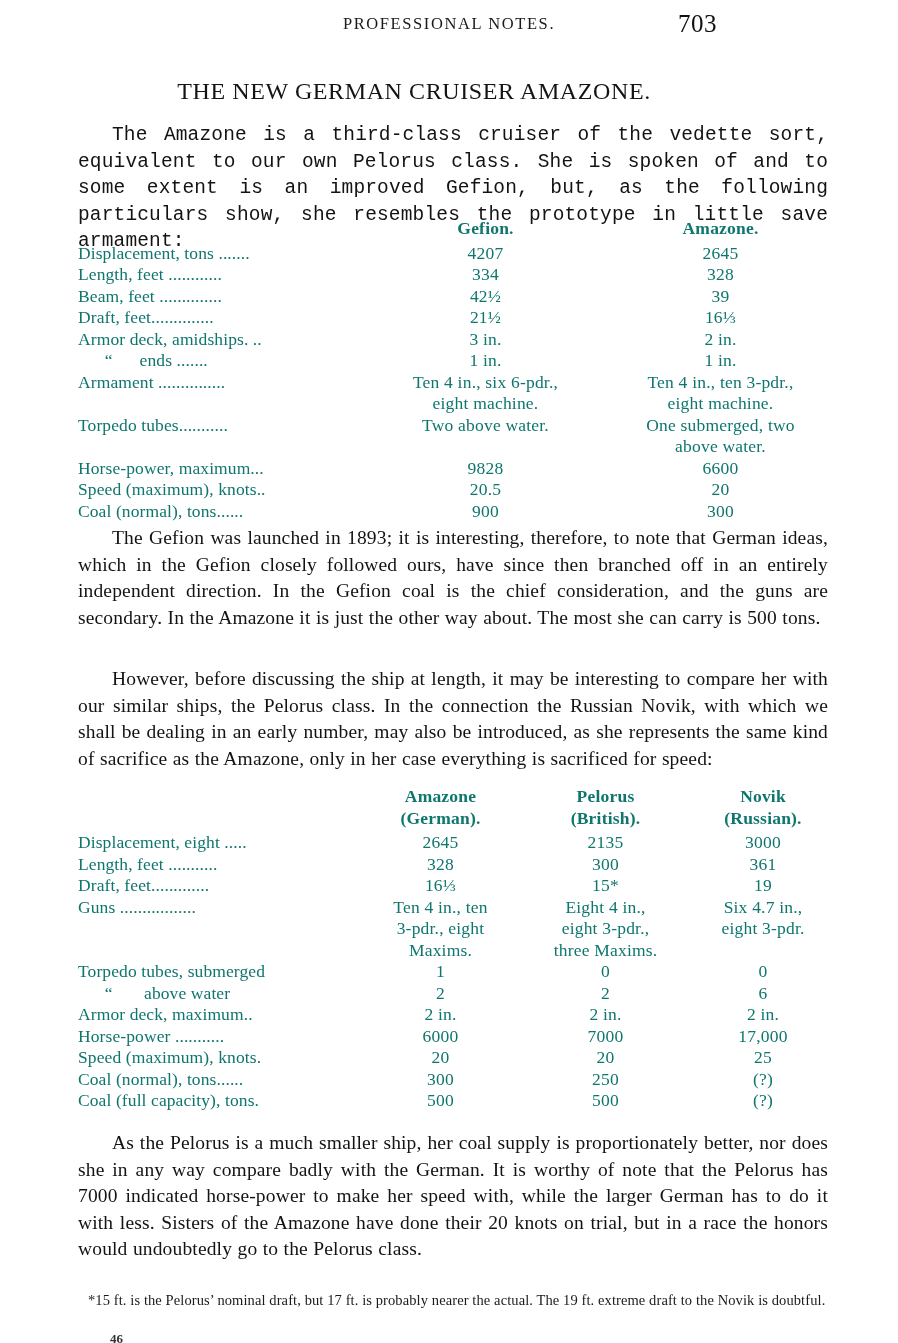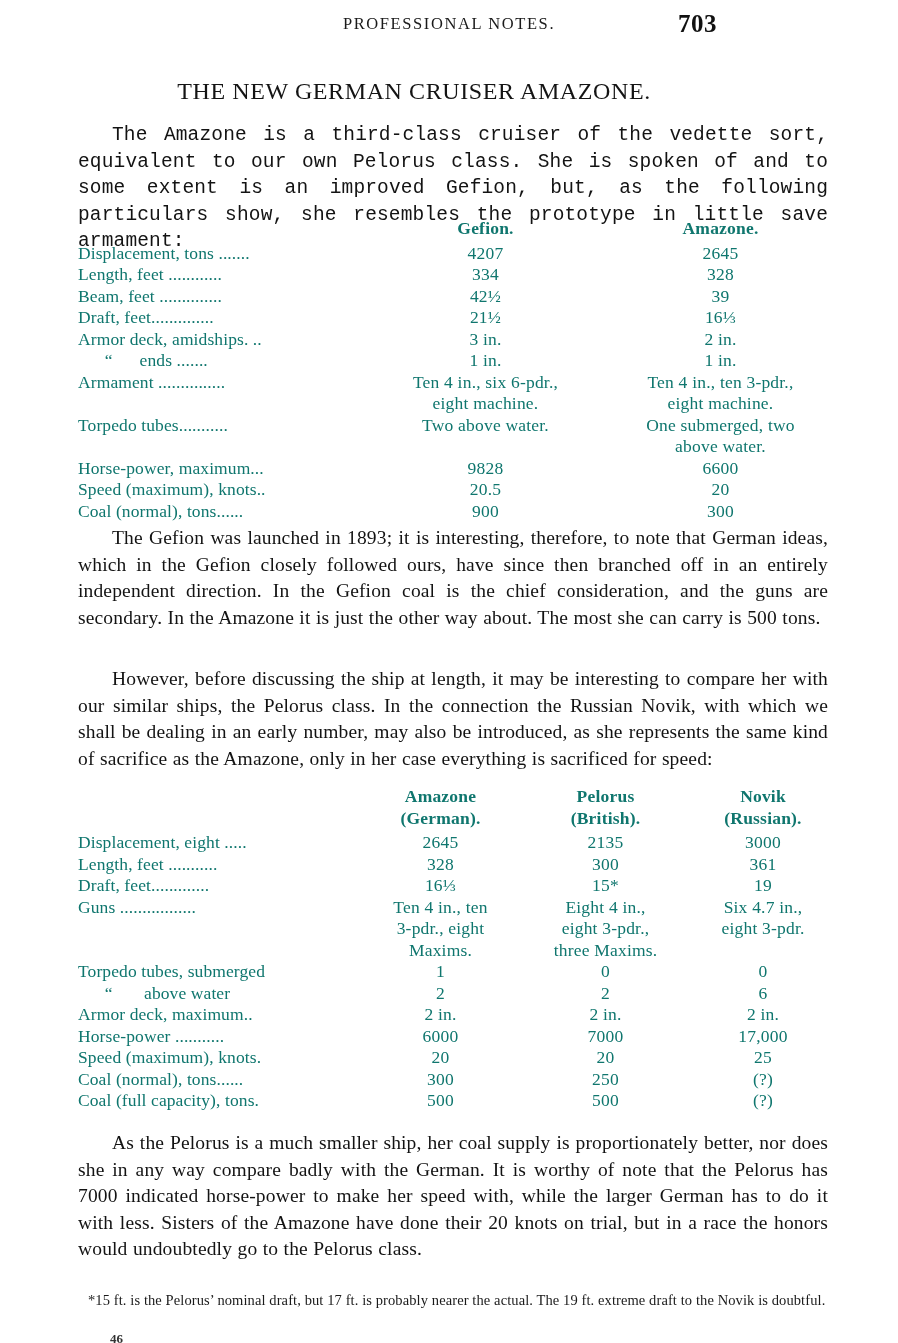--- a/index.html
+++ b/index.html
@@ -40,21 +40,21 @@
     font-size: 16.5px;
     letter-spacing: 1.6px;
     font-weight: 400;
     color: #1a1a1a;
   }
   .runhead-folio {
     position: absolute;
     right: 62px;
     top: -4px;
     font-size: 25px;
-    font-weight: 700;
+    font-weight: 400;
     letter-spacing: 0.5px;
     color: #111;
   }
   
   .art-title {
     position: absolute;
     top: 78px;
     left: 0;
     width: 828px;
     text-align: center;

